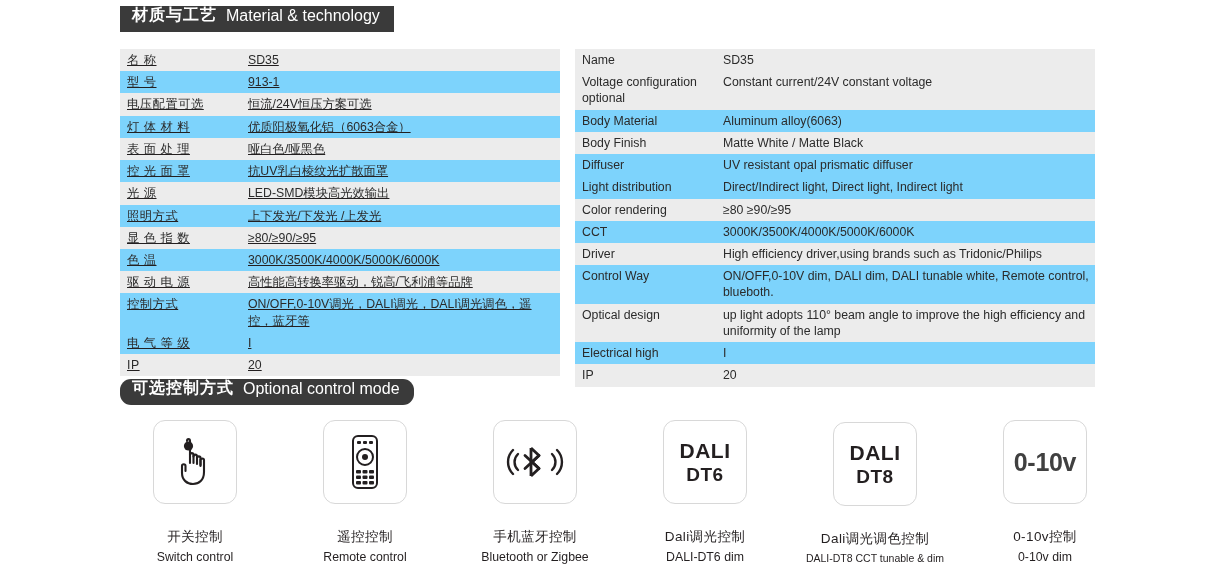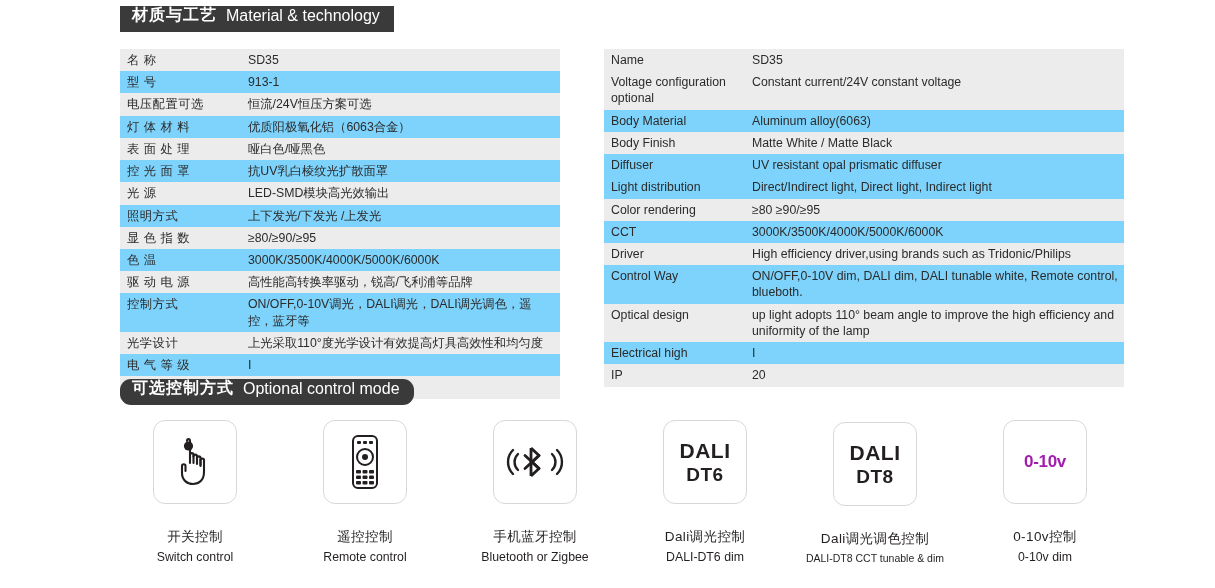--- a/index.html
+++ b/index.html
@@ -55,24 +55,24 @@
     padding: 3px 6px 3px 7px;
     vertical-align: top;
     line-height: 1.32;
     border: 0;
   }
   .spec-table tr.odd td  { background: #ececec; }
   .spec-table tr.even td { background: #7dd3fc; }
   .spec-table td.k { color: #2b2b2b; }
   .spec-table td.v { color: #2b2b2b; }
 
-  #table-cn { left: 120px; top: 49px; width: 440px; }
+  #table-cn { left: 120px; top: 49px; width: 440px; text-decoration: underline; }
   #table-cn td.k { width: 108px; }
 
-  #table-en { left: 604px; top: 49px; width: 520px; }
+  #table-en { left: 575px; top: 49px; width: 520px; }
   #table-en td.k { width: 128px; }
 
   .cn-key { letter-spacing: 0.5px; }
 
   
   .icon-row {
     position: absolute;
     left: 120px;
     top: 420px;
     width: 1000px;
@@ -114,23 +114,23 @@
 
   .dali-text {
     text-align: center;
     font-weight: bold;
     color: #231f20;
     line-height: 1.0;
   }
   .dali-text .l1 { font-size: 21px; letter-spacing: 0.5px; display:block; }
   .dali-text .l2 { font-size: 19px; letter-spacing: 0.5px; display:block; margin-top: 4px; }
   .v010 {
-    font-size: 17px;
+    font-size: 25px;
     font-weight: bold;
-    color: #a21caf;
+    color: #404040;
     letter-spacing: -0.3px;
   }
 </style>
 </head>
 <body>
 
 <div class="section-head" id="head-material">
   <span class="cn">材质与工艺</span>
   <span class="en">Material &amp; technology</span>
 </div>
@@ -177,24 +177,20 @@
         <td class="k cn-key">色 温</td>
         <td class="v">3000K/3500K/4000K/5000K/6000K</td>
       </tr>
     <tr class="odd">
         <td class="k cn-key">驱 动 电 源</td>
         <td class="v">高性能高转换率驱动，锐高/飞利浦等品牌</td>
       </tr>
     <tr class="even">
         <td class="k cn-key">控制方式</td>
         <td class="v">ON/OFF,0-10V调光，DALI调光，DALI调光调色，遥控，蓝牙等</td>
-      </tr>
-    <tr class="odd">
-        <td class="k cn-key">光学设计</td>
-        <td class="v">上光采取110°度光学设计有效提高灯具高效性和均匀度</td>
       </tr>
     <tr class="even">
         <td class="k cn-key">电 气 等 级</td>
         <td class="v">I</td>
       </tr>
     <tr class="odd">
         <td class="k cn-key">IP</td>
         <td class="v">20</td>
       </tr>
   </tbody>

